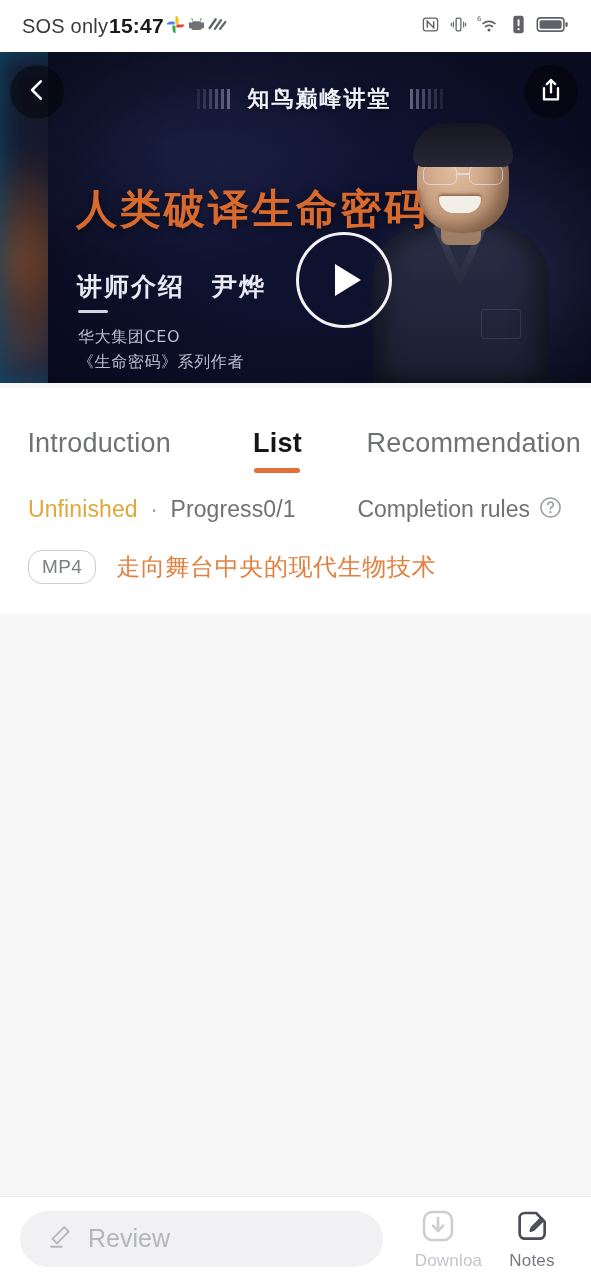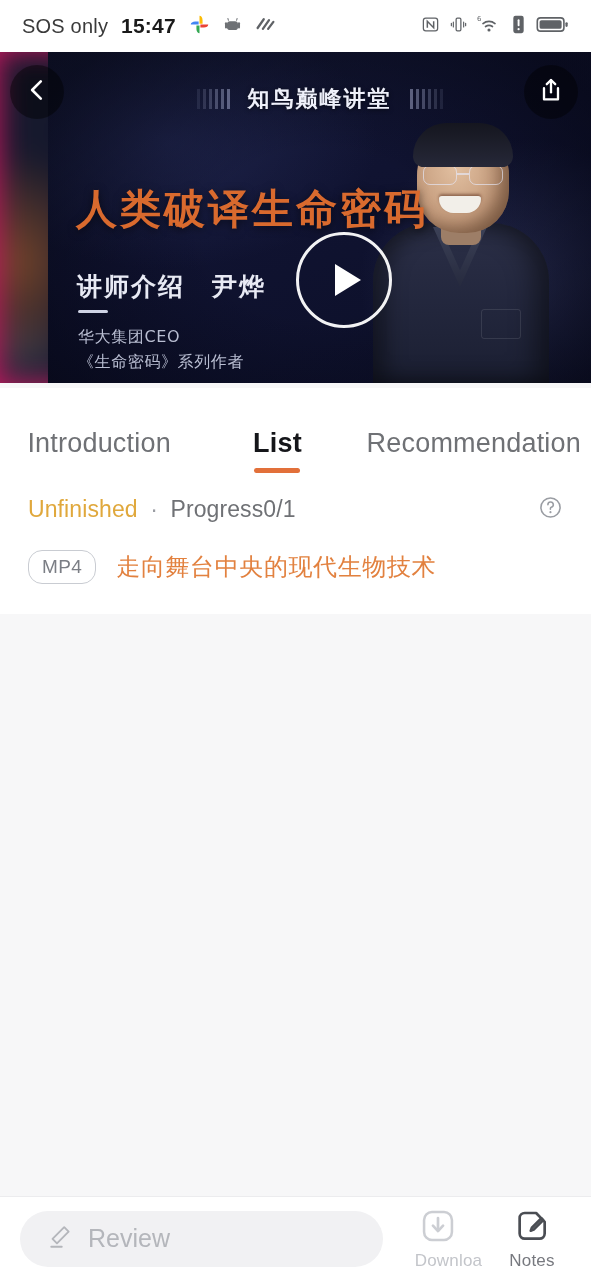--- a/index.html
+++ b/index.html
@@ -10,29 +10,29 @@
     overflow: hidden;
   }
   #app { position: relative; width: 591px; height: 1280px; background: #f7f7f8; }
 
   
   .statusbar {
     position: absolute; top: 0; left: 0; width: 591px; height: 52px;
     background: #ffffff; display: flex; align-items: center;
     justify-content: space-between; padding: 0 22px;
   }
-  .sb-left { display: flex; align-items: center; gap: 13px; }
+  .sb-left { display: flex; align-items: center; gap: 1px; }
   .sb-carrier { font-size: 20px; color: #3a3a3a; letter-spacing: .2px; }
   .sb-time { font-size: 21px; color: #1a1a1a; font-weight: 700; letter-spacing: .2px; }
   .sb-right { display: flex; align-items: center; gap: 9px; }
 
   
   .banner {
     position: absolute; top: 52px; left: 0; width: 591px; height: 331px;
-    overflow: hidden; background: #be185d;
+    overflow: hidden; background: #0c4a6e;
   }
   
   .banner-blur {
     position: absolute; inset: 0;
     background:
       radial-gradient(ellipse 120px 160px at 18px 210px, rgba(196,106,40,.55), rgba(196,106,40,0) 70%),
       radial-gradient(ellipse 90px 70px at 22px 300px, rgba(150,150,165,.22), rgba(0,0,0,0) 70%),
       linear-gradient(110deg, #171a2e 0%, #11142a 40%, #151833 100%);
     filter: blur(14px);
   }
@@ -376,20 +376,21 @@
         </div>
       </div>
 
       <div class="progress-row">
         <div class="pr-left">
           <span class="pr-status">Unfinished</span>
           <span class="pr-dot">·</span>
           <span>Progress0/1</span>
         </div>
         <div class="pr-right">
+          <span class="pr-rules">Completion rules</span>
           <span>
             <svg width="25" height="25" viewBox="0 0 24 24">
               <circle cx="12" cy="12" r="9.2" fill="none" stroke="#9a9da3" stroke-width="1.5"></circle>
               <path d="M9.5 9.3a2.6 2.6 0 1 1 3.2 2.5c-.6.2-.8.7-.8 1.3v.5" stroke="#9a9da3" stroke-width="1.5" fill="none" stroke-linecap="round"></path>
               <circle cx="11.95" cy="16.5" r="1.05" fill="#9a9da3"></circle>
             </svg>
           </span>
         </div>
       </div>
 

